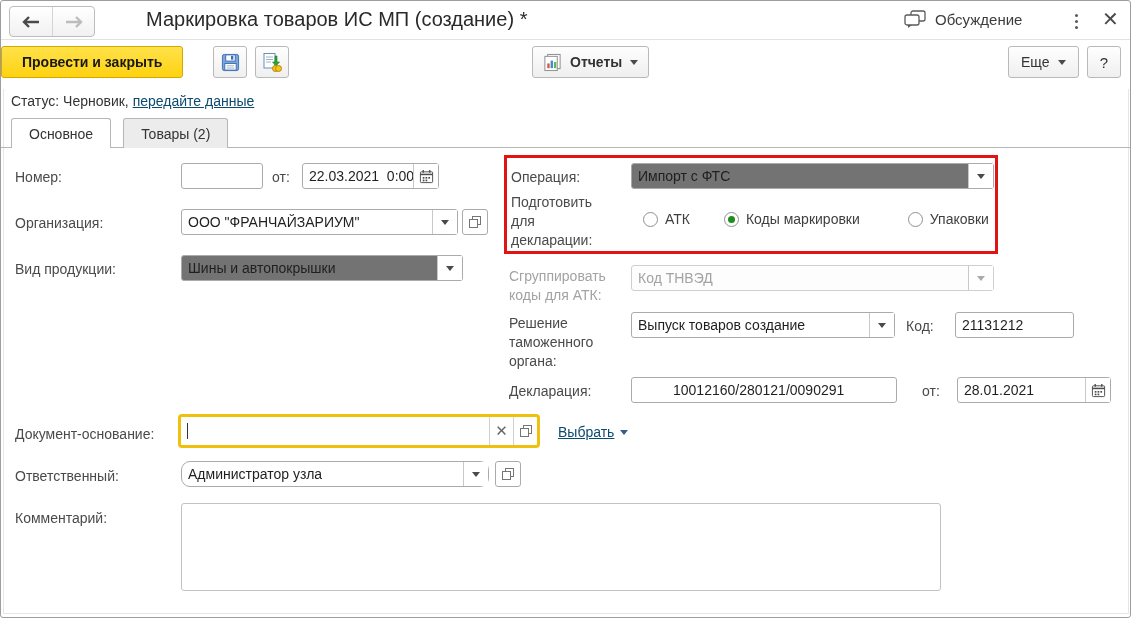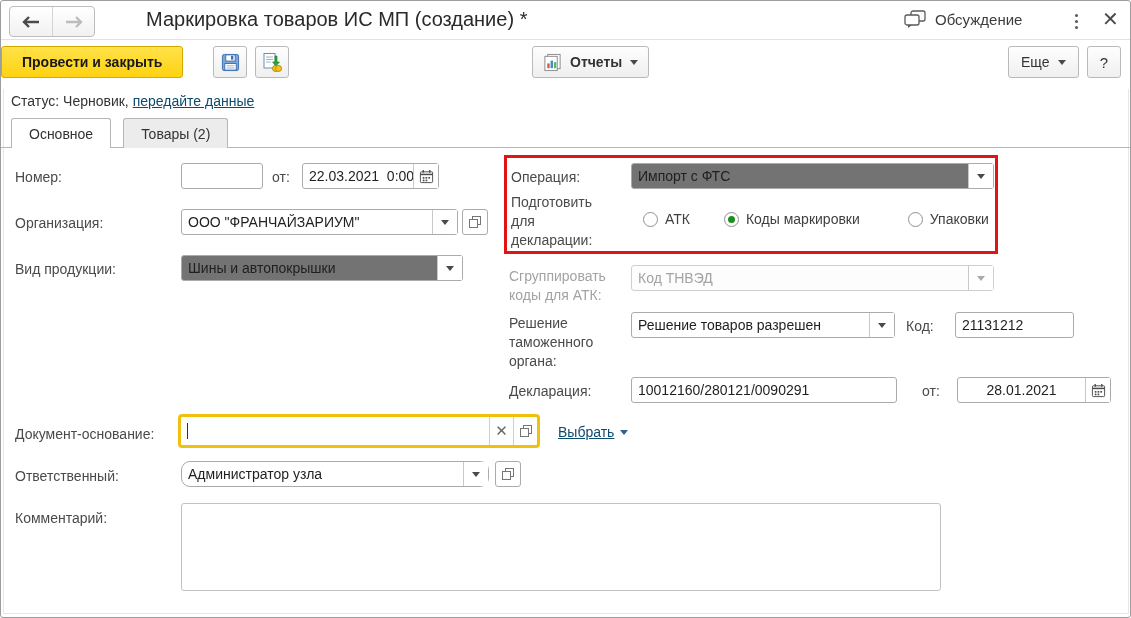--- a/index.html
+++ b/index.html
@@ -219,36 +219,36 @@
   <div class="lbl wrap dis" style="left:508px;top:266px;width:124px;">Сгруппировать коды для АТК:</div>
   <div class="field dis" style="left:630px;top:264px;width:363px;">
     <span class="txt">Код ТНВЭД</span>
     <span class="sbtn">
         <span class="arr"></span>
       </span>
   </div>
 
   <div class="lbl wrap" style="left:508px;top:313px;width:112px;">Решение таможенного органа:</div>
   <div class="field" style="left:630px;top:311px;width:264px;">
-    <span class="txt">Решение товаров разрешен</span>
+    <span class="txt">Выпуск товаров создание</span>
     <span class="sbtn">
         <span class="arr"></span>
       </span>
   </div>
   <div class="lbl" style="left:905px;top:317px;">Код:</div>
   <div class="field" style="left:954px;top:311px;width:119px;">
     <span class="txt">21131212</span>
   </div>
 
   <div class="lbl" style="left:508px;top:382px;">Декларация:</div>
-  <div class="field" style="left:630px;top:376px;width:266px;">
+  <div class="field" style="left:630px;top:376px;width:266px;padding-left:35px;">
     <span class="txt">10012160/280121/0090291</span>
   </div>
   <div class="lbl" style="left:921px;top:382px;">от:</div>
-  <div class="field" style="left:956px;top:376px;width:154px;text-align:center;">
+  <div class="field" style="left:956px;top:376px;width:154px;">
     <span class="txt">28.01.2021</span>
     <span class="sbtn">
       <svg width="15" height="15" viewBox="0 0 16 16">
         <rect x="1.5" y="3" width="13" height="11.5" rx="1" fill="#fff" stroke="#4a4a4a"></rect>
         <line x1="4.5" y1="1" x2="4.5" y2="4" stroke="#4a4a4a" stroke-width="1.4"></line>
         <line x1="11.5" y1="1" x2="11.5" y2="4" stroke="#4a4a4a" stroke-width="1.4"></line>
         <rect x="1.5" y="5" width="13" height="1.6" fill="#4a4a4a"></rect>
         <g fill="#4a4a4a">
             <rect x="4" y="8.5" width="1.8" height="1.8"></rect>
             <rect x="7" y="8.5" width="1.8" height="1.8"></rect>

